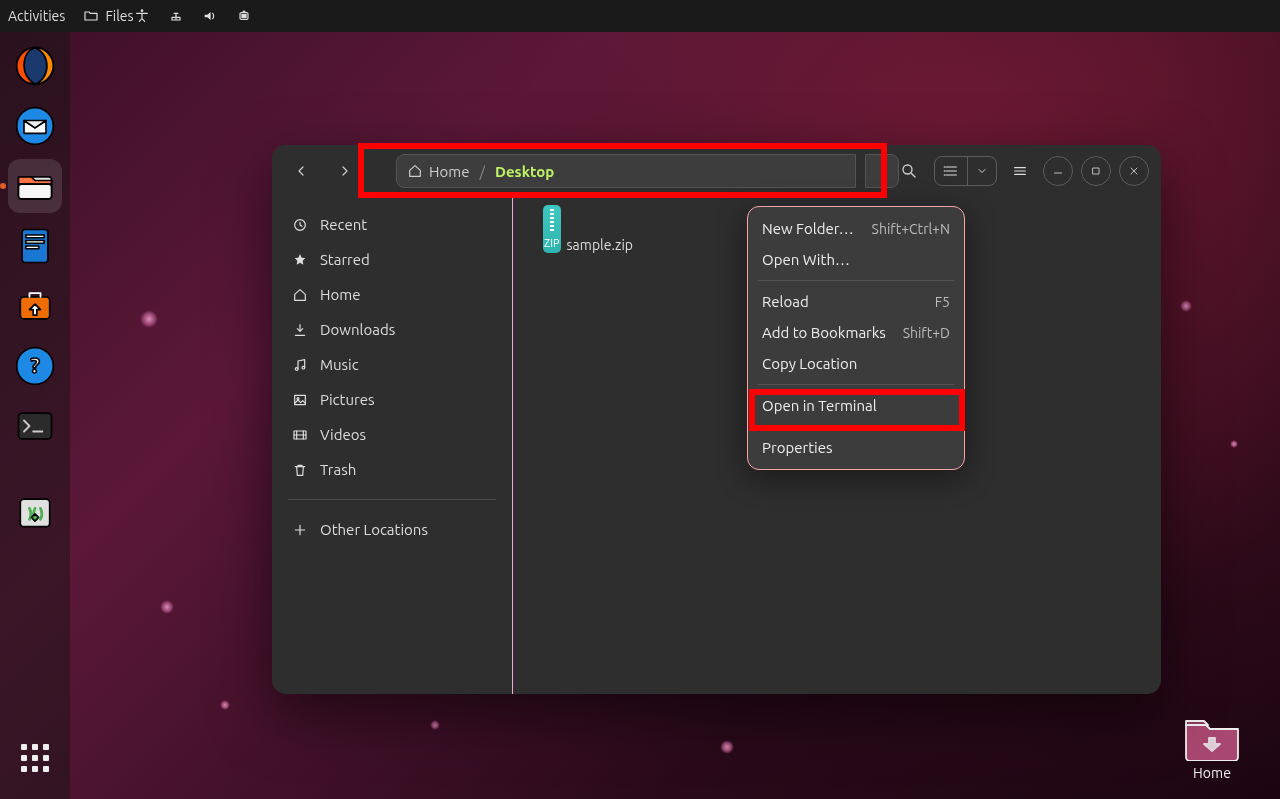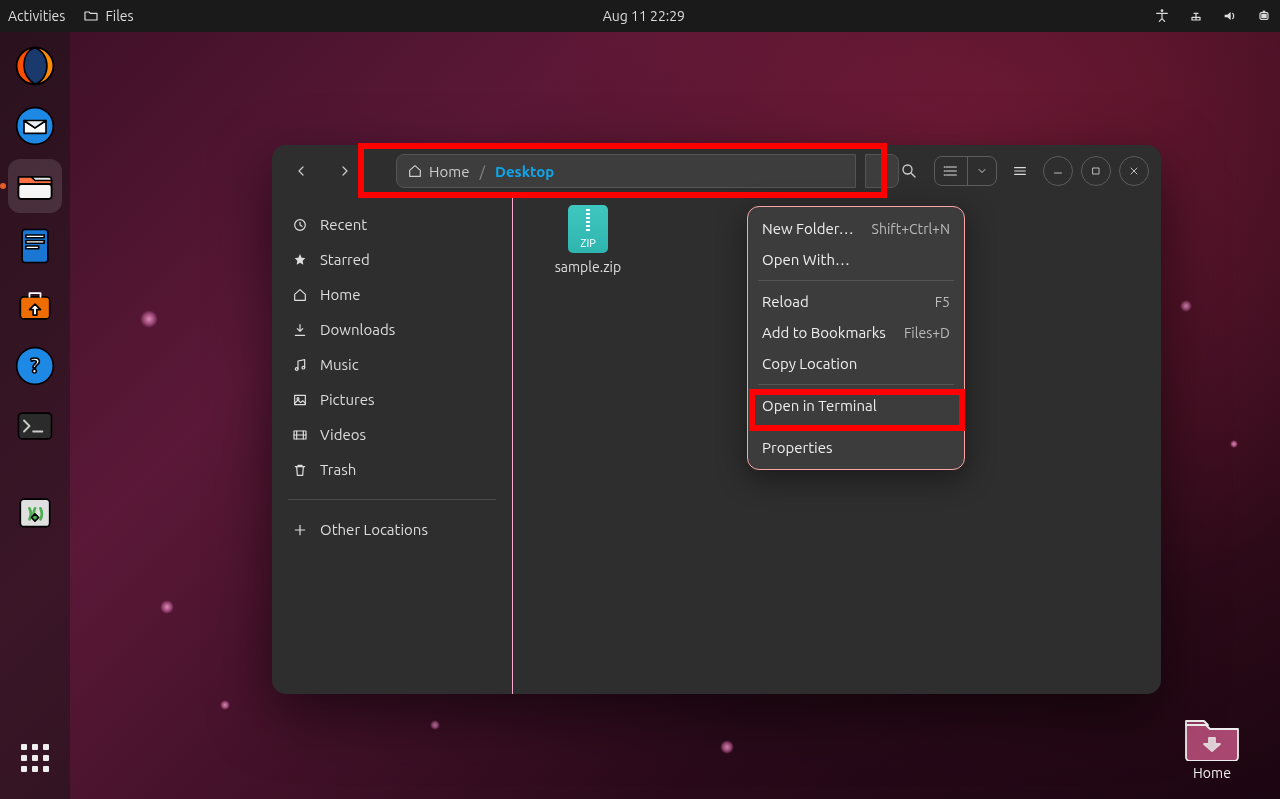--- a/index.html
+++ b/index.html
@@ -32,36 +32,36 @@
 
 
 .desktop-folder{position:absolute;right:40px;bottom:18px;display:flex;flex-direction:column;align-items:center;color:#eee;font-size:14px;gap:4px;z-index:2}
 
 
 .window{position:absolute;left:272px;top:145px;width:889px;height:549px;background:#2e2e2e;border-radius:14px;box-shadow:0 20px 60px rgba(0,0,0,.55);z-index:3;overflow:hidden;color:#ddd}
 .titlebar{height:52px;display:flex;align-items:center;padding:0 12px;gap:10px;position:relative}
 .nav-btn{width:34px;height:34px;display:flex;align-items:center;justify-content:center;color:#ccc;border-radius:6px}
 .breadcrumb{height:34px;flex:0 0 460px;background:#3d3d3d;border:1px solid #555;border-radius:8px;display:flex;align-items:center;padding:0 10px;font-size:15px;gap:10px}
 .crumb{display:flex;align-items:center;gap:6px;color:#ccc}
-.crumb.current{color:#0ea5e9;font-weight:600}
+.crumb.current{color:#bef264;font-weight:600}
 .sep{color:#888}
 .dots-btn{width:34px;height:34px;margin-left:-1px;border:1px solid #555;border-left:1px solid #555;border-radius:0 8px 8px 0;background:#3d3d3d;display:flex;align-items:center;justify-content:center}
 .breadcrumb{border-radius:8px 0 0 8px}
 .tb-right{position:absolute;right:12px;display:flex;align-items:center;gap:8px}
 .circ{width:30px;height:30px;border:1px solid #5c5c5c;border-radius:50%;display:flex;align-items:center;justify-content:center;color:#ccc;font-size:14px}
 .view-combo{display:flex;border:1px solid #5c5c5c;border-radius:8px;overflow:hidden;height:30px}
 .view-combo>div{padding:0 8px;display:flex;align-items:center}
 .view-combo>div:first-child{border-right:1px solid #5c5c5c}
 .hamburger{width:30px;height:30px;border-radius:8px;display:flex;align-items:center;justify-content:center}
 .wincontent{display:flex;height:calc(100% - 52px)}
 .sidebar{width:241px;border-right:1px solid #f9a8d4;padding:10px 8px;font-size:15px}
 .sidebar-item{display:flex;align-items:center;gap:12px;padding:9px 12px;color:#ddd;border-radius:6px}
 .sidebar-sep{height:1px;background:#4a4a4a;margin:12px 8px}
 .main{flex:1;padding:18px;position:relative}
-.file{width:90px;display:flex;flex-direction:column;align-items:center;gap:6px;font-size:14px;color:#ddd;position:absolute;left:30px;top:8px}
+.file{width:90px;display:flex;align-items:flex-end;gap:6px;font-size:14px;color:#ddd;position:absolute;left:30px;top:8px}
 .zip-icon{width:40px;height:48px;background:linear-gradient(#3ec7c0,#2fb5af);border-radius:5px;position:relative;display:flex;align-items:flex-end;justify-content:center;color:#fff;font-size:11px;padding-bottom:4px}
 .zip-icon::before{content:"";position:absolute;top:4px;left:50%;transform:translateX(-50%);width:4px;height:22px;background:repeating-linear-gradient(#fff 0 2px,transparent 2px 4px)}
 
 
 .context{position:absolute;left:747px;top:206px;width:218px;background:#3c3c3c;border:1px solid #fca5a5;border-radius:12px;padding:6px 0;z-index:10;font-size:15px;color:#eee;box-shadow:0 8px 30px rgba(0,0,0,.45)}
 .ctx-item{display:flex;justify-content:space-between;align-items:center;padding:7px 14px}
 .ctx-sep{height:1px;background:#555;margin:5px 10px}
 .shortcut{color:#bbb;font-size:14px}
 
 
@@ -90,21 +90,20 @@
     <span>Activities</span>
     <span class="files">
       <span class="ico">
           <svg viewBox="0 0 24 24" width="16" height="16">
             <path d="M3 6h6l2 2h10v10H3z"></path>
           </svg>
         </span>
       <span>Files</span>
     </span>
   </div>
-  <div class="center">Aug 11  22:29</div>
   <div class="right">
     <span class="ico">
         <svg viewBox="0 0 24 24" width="16" height="16">
           <circle class="fillsvg" cx="12" cy="4" r="2"></circle>
           <path d="M4 8h16M12 8v8M8 20l4-4 4 4"></path>
         </svg>
       </span>
     <span class="ico">
         <svg viewBox="0 0 24 24" width="16" height="16">
           <path d="M6 18h12M6 18v-4m6 4v-4m6 4v-4M6 14h12M12 14V8m-3 0h6"></path>
@@ -383,21 +382,21 @@
       <span>Open With…</span>
       <span class="shortcut"></span>
     </div>
   <div class="ctx-sep"></div>
   <div class="ctx-item">
       <span>Reload</span>
       <span class="shortcut">F5</span>
     </div>
   <div class="ctx-item">
       <span>Add to Bookmarks</span>
-      <span class="shortcut">Files+D</span>
+      <span class="shortcut">Shift+D</span>
     </div>
   <div class="ctx-item">
       <span>Copy Location</span>
       <span class="shortcut"></span>
     </div>
   <div class="ctx-sep"></div>
   <div class="ctx-item">
       <span>Open in Terminal</span>
       <span class="shortcut"></span>
     </div>

